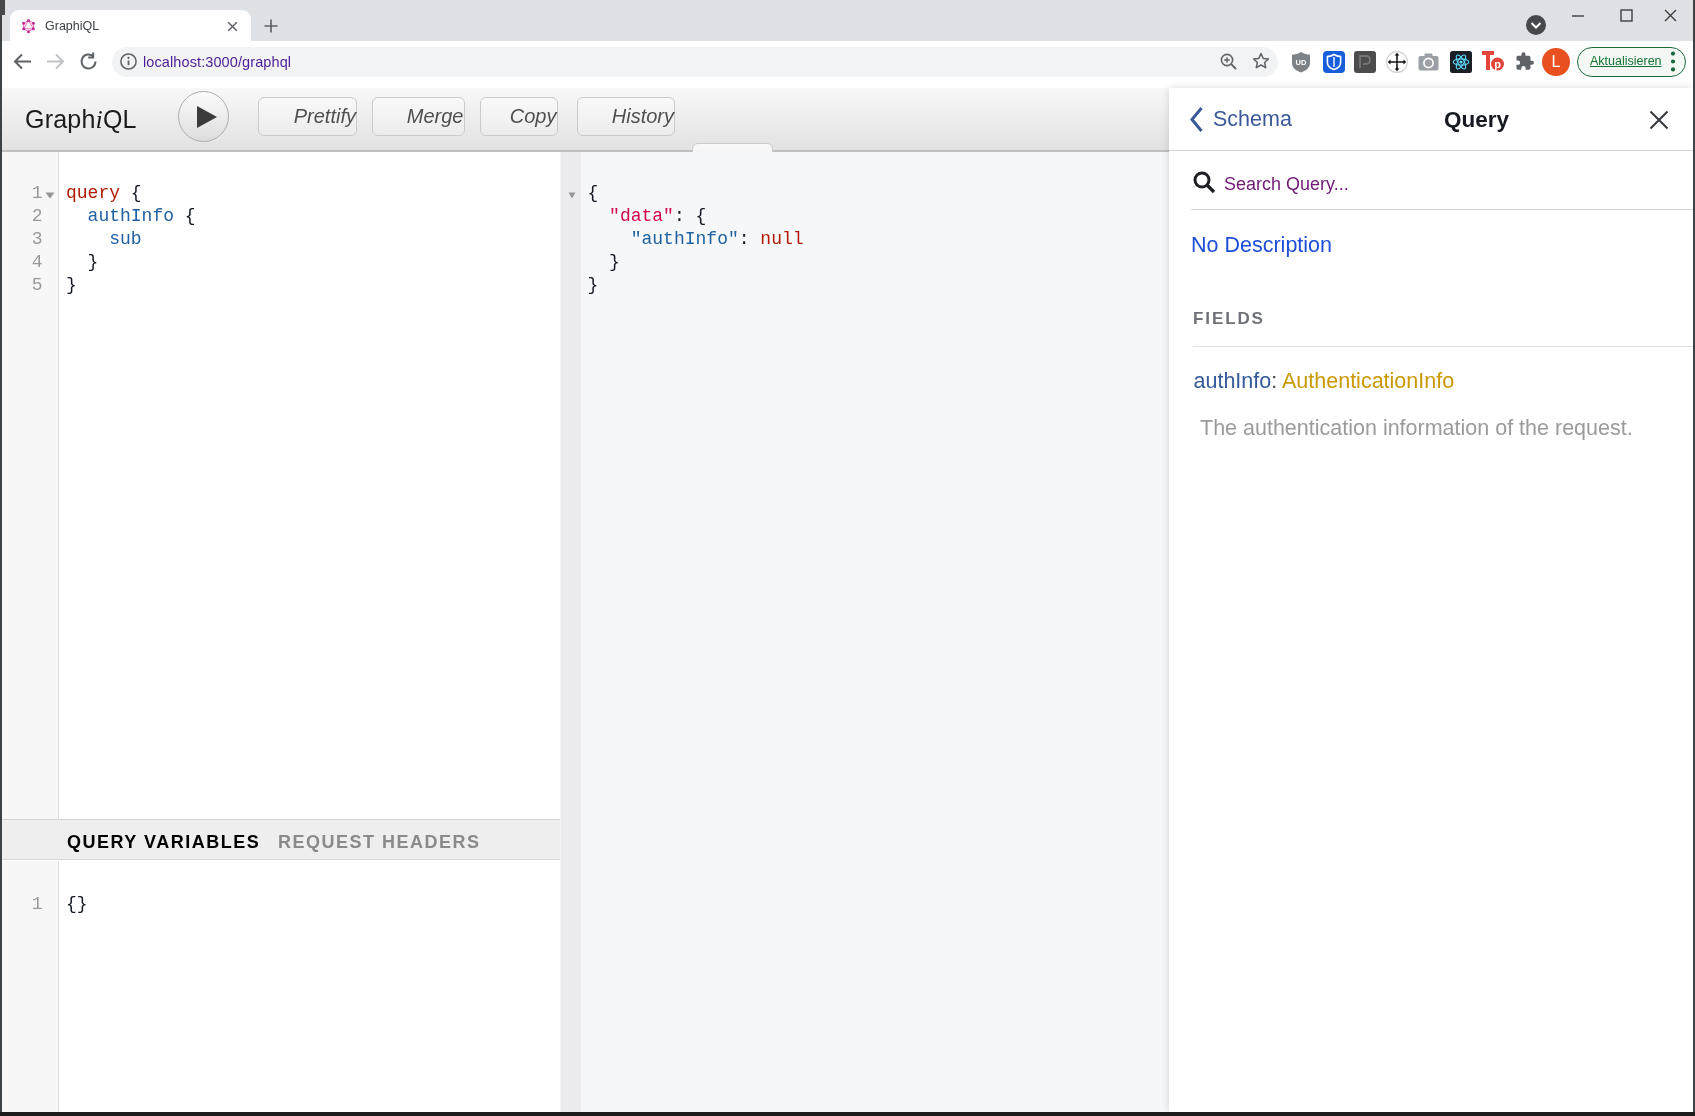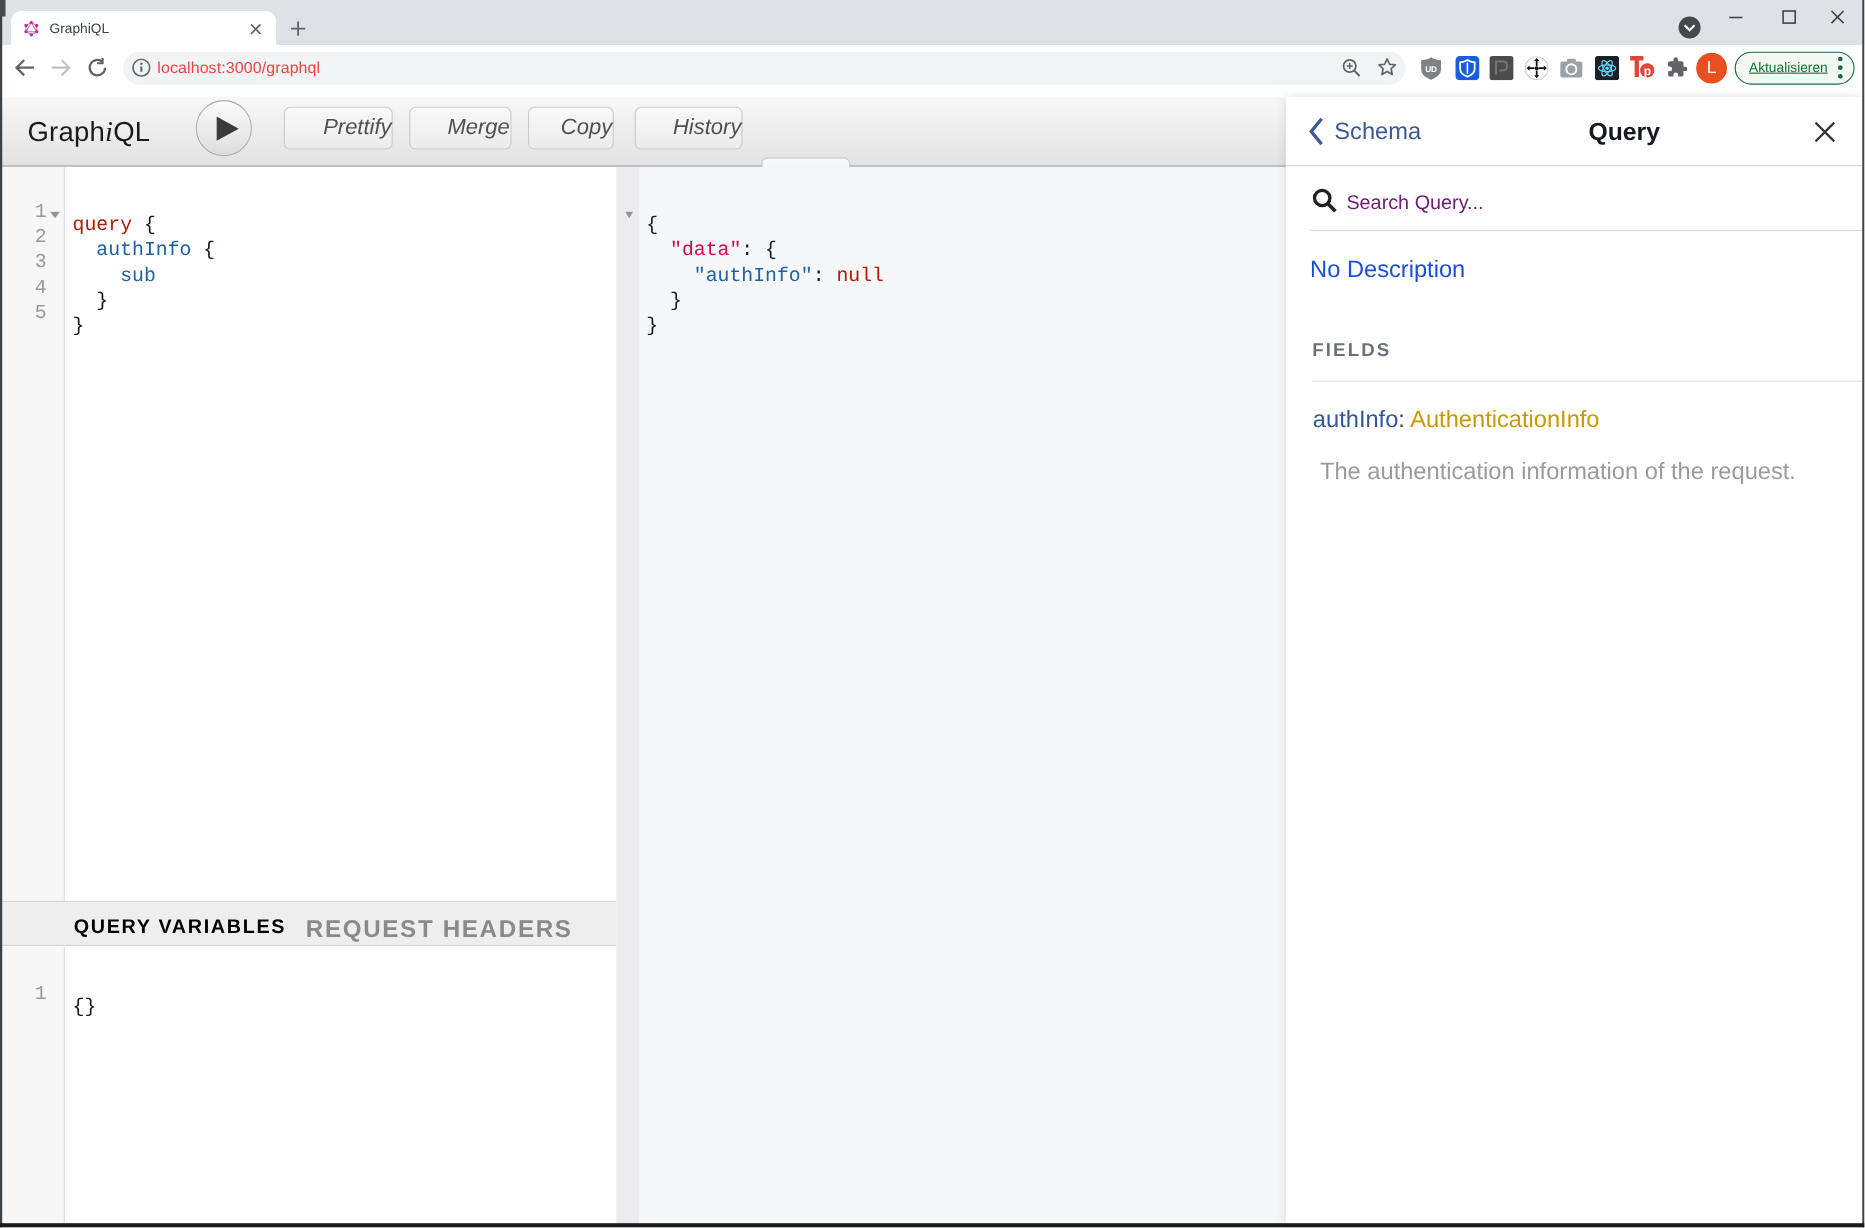--- a/index.html
+++ b/index.html
@@ -14,40 +14,40 @@
 #frame-bottom { left:0; top:1112px; width:1695px; height:4px; background:#1c1c1c; z-index:50; }
 
 
 #tabstrip { left:0; top:0; width:1695px; height:41px; background:#dee1e6; }
 #corner { left:0; top:0; width:5px; height:15px; background:#46484b; z-index:51;}
 #tab { left:10px; top:10px; width:241px; height:31px; background:#fff; border-radius:9px 9px 0 0; }
 #tabtitle { left:45px; top:19px; font-size:12.5px; color:#3c4043; }
 
 #navbar { left:0; top:41px; width:1695px; height:47px; background:#fff; }
 #omnibox { left:112px; top:46.5px; width:1166px; height:30px; border-radius:15px; background:#f1f3f4; }
-#url { left:143px; top:54px; font-size:14.5px; color:#ef4444; letter-spacing:0.1px;}
+#url { left:143px; top:54px; font-size:14.5px; color:#4c1d95; letter-spacing:0.1px;}
 #aktual { left:1577px; top:46.5px; width:109px; height:30px; border-radius:15px; border:1.6px solid #1c6b40; color:#137333; background:#f4f8f4; font-size:12.5px; line-height:27px; padding-left:12px;text-decoration:underline; }
 
 
 #topbar { left:0; top:88px; width:1169px; height:63.5px; background:linear-gradient(#f8f8f8,#e2e2e2); border-bottom:2px solid #c0c0c0; }
 #gqltitle { left:25px; top:105px; font-size:25px; color:#1b1b1b; letter-spacing:0.2px; }
 #gqltitle i { font-family:"Liberation Serif", serif; font-style:italic; font-size:26px; }
 .execbtn { left:178px; top:91px; width:51px; height:51px; border-radius:50%; border:1px solid #adadad; background:linear-gradient(#fcfcfc,#dddddd); }
 .tbtn { position:absolute; top:96.5px; height:39px; border:1px solid #cbcbcb; border-radius:6px; background:linear-gradient(#f9f9f9,#ececec); color:#4f4f4f; font-size:20px; text-align:right; line-height:37px;font-style:italic; }
 
 
 #queryWrap { left:2px; top:151.5px; width:557.5px; height:961.5px; background:#fff; }
 #qgutter { left:2px; top:151.5px; width:57px; height:667.5px; background:#f7f7f7; border-right:1px solid #ddd; }
 #varsbar { left:2px; top:819px; width:557.5px; height:40.5px; background:#eee; border-top:1px solid #d6d6d6; border-bottom:1px solid #d6d6d6; }
 #vgutter { left:2px; top:860.5px; width:57px; height:252px; background:#f7f7f7; border-right:1px solid #ddd; }
 #divider { left:559.5px; top:151.5px; width:21px; height:961.5px; background:#ececee; border-left:1px solid #f2f2f2; }
 #resultWrap { left:580.5px; top:151.5px; width:588px; height:961.5px; background:#f6f7f8; }
 
 .ln { position:absolute; width:40.5px; text-align:right; color:#999; }
-.cl { position:absolute;margin-top:12px; }
+.cl { position:absolute; }
 .k { color:#b11a04; } 
 .p { color:#1f61a0; } 
 .d { color:#d2054e; } 
 .pun { color:#141823; }
 
 
 #docs { left:1169px; top:88px; width:524px; height:1025px; background:#fff; box-shadow:0 0 8px rgba(0,0,0,0.15); }
 #dochead { left:1169px; top:88px; width:524px; height:63px; border-bottom:1.5px solid #d6d6d6; background:#fff; }
 .doctxt { position:absolute; font-size:21.5px; color:#353535; z-index:3; }
 .icon { position:absolute; z-index:5; }
@@ -218,21 +218,21 @@
 <div class="mono ln" style="left:2px; top:228.9px;">3</div>
 <div class="mono ln" style="left:2px; top:252.1px;">4</div>
 <div class="mono ln" style="left:2px; top:275.3px;">5</div>
 <div class="mono cl" style="left:66px; top:182.5px;"><span class="k">query</span><span class="pun"> {</span></div>
 <div class="mono cl" style="left:66px; top:205.7px;"><span class="pun">  </span><span class="p">authInfo</span><span class="pun"> {</span></div>
 <div class="mono cl" style="left:66px; top:228.9px;"><span class="pun">    </span><span class="p">sub</span></div>
 <div class="mono cl" style="left:66px; top:252.1px;"><span class="pun">  }</span></div>
 <div class="mono cl" style="left:66px; top:275.3px;"><span class="pun">}</span></div>
 
 <div style="position:absolute; left:67px; top:832px; font-size:18px; font-weight:bold; letter-spacing:1.5px; color:#000000;">QUERY VARIABLES</div>
-<div style="position:absolute; left:278px; top:832px; font-size:22px; font-weight:bold; letter-spacing:1.5px; color:#8a8a8a;">REQUEST HEADERS</div>
+<div style="position:absolute; left:278px; top:832px; font-size:18px; font-weight:bold; letter-spacing:1.5px; color:#8a8a8a;">REQUEST HEADERS</div>
 <div class="mono ln" style="left:2px; top:893.5px;">1</div>
 <div class="mono cl pun" style="left:66px; top:893.5px;">{}</div>
 
 <div class="mono cl" style="left:587.5px; top:182.5px;"><span class="pun">{</span></div>
 <div class="mono cl" style="left:587.5px; top:205.7px;"><span class="pun">  </span><span class="d">"data"</span><span class="pun">: {</span></div>
 <div class="mono cl" style="left:587.5px; top:228.9px;"><span class="pun">    </span><span class="p">"authInfo"</span><span class="pun">: </span><span class="k">null</span></div>
 <div class="mono cl" style="left:587.5px; top:252.1px;"><span class="pun">  }</span></div>
 <div class="mono cl" style="left:587.5px; top:275.3px;"><span class="pun">}</span></div>
 
 <div class="abs" id="docs"></div>

